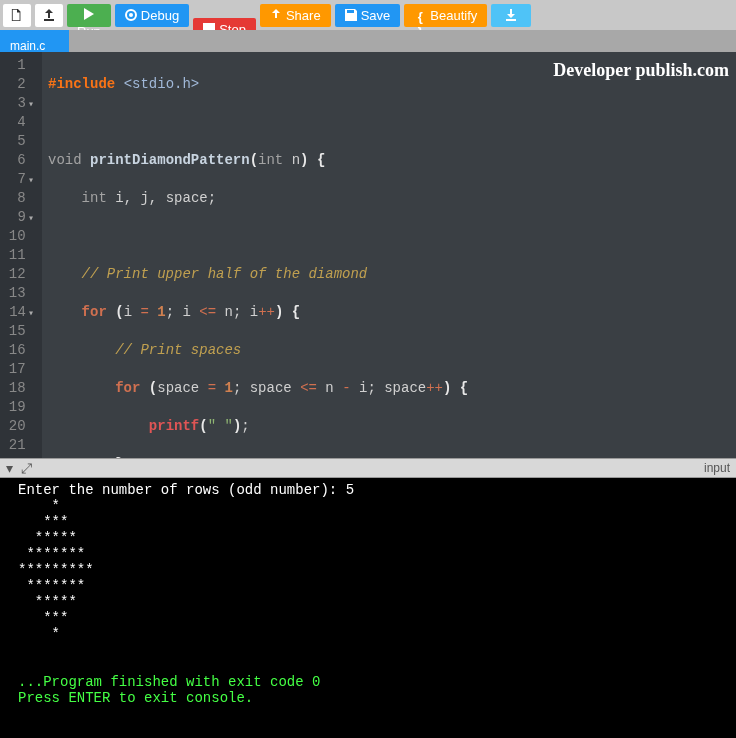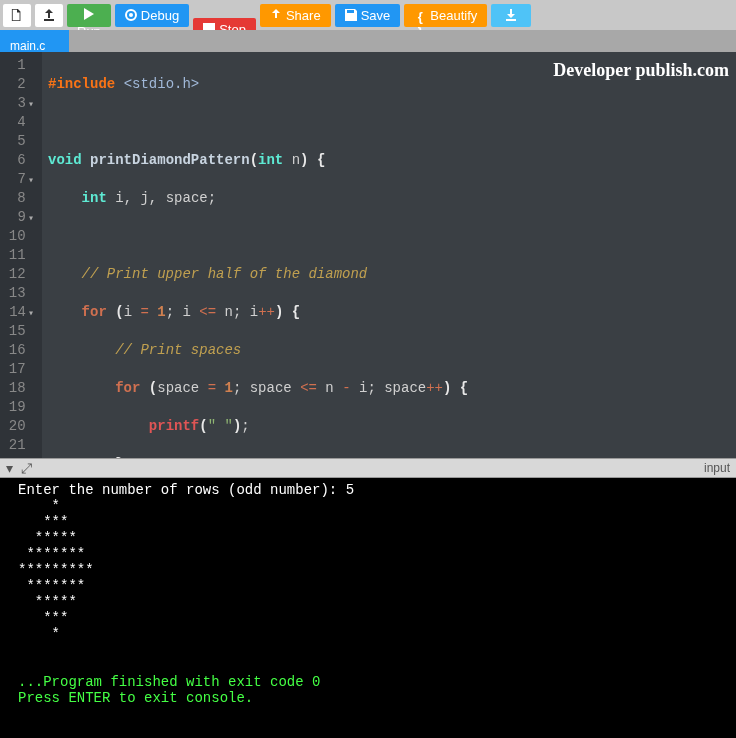--- a/index.html
+++ b/index.html
@@ -82,21 +82,21 @@
   flex: 1;
   padding: 4px 6px;
   line-height: 19px;
   color: #d0d0d0;
   white-space: pre;
   position: relative;
 }
 .code .line { height: 19px; }
 .tok-preproc { color: #f97316; font-weight: bold; }
 .tok-include { color: #a0b8d8; }
-.tok-type { color: #5eead4; font-weight: bold; }
+.tok-type { color: #a3a3a3; font-weight: normal; }
 .tok-keyword { color: #d07050; font-weight: bold; }
 .tok-ident { color: #d0d0d0; }
 .tok-func { color: #c8d4e0; font-weight: bold; }
 .tok-comment { color: #c0a050; font-style: italic; }
 .tok-num { color: #d08050; font-weight: bold; }
 .tok-op { color: #d07050; }
 .tok-str { color: #8fb573; }
 .tok-call { color: #e05555; font-weight: bold; }
 .tok-punct { color: #d0d0d0; }
 .tok-paren { color: #e8e8e8; font-weight: bold; }

